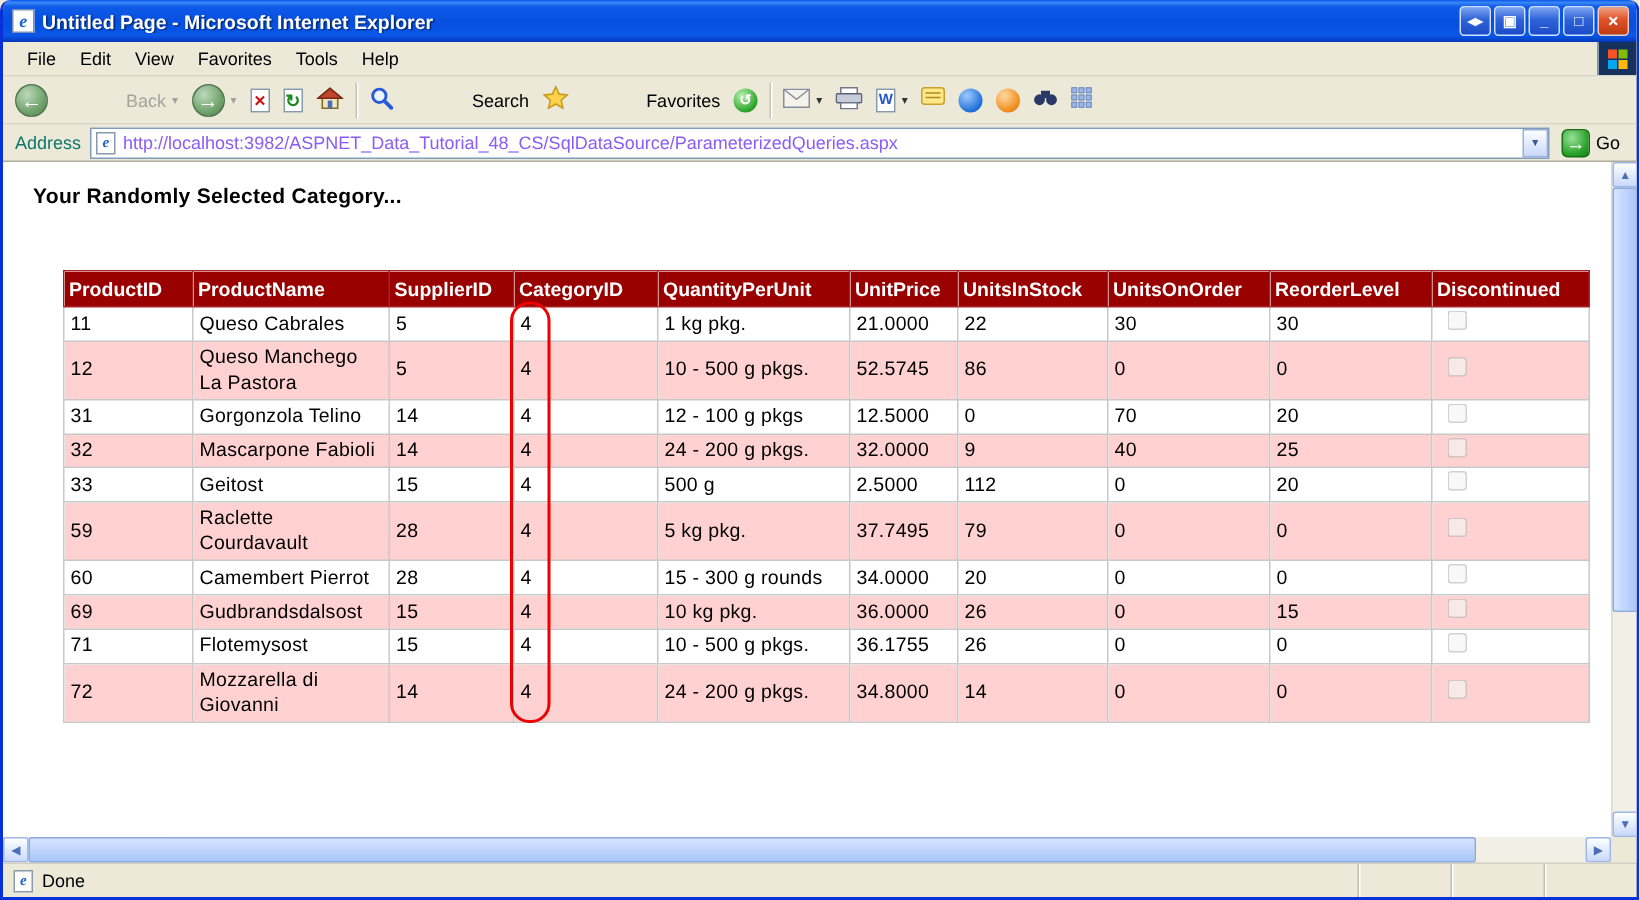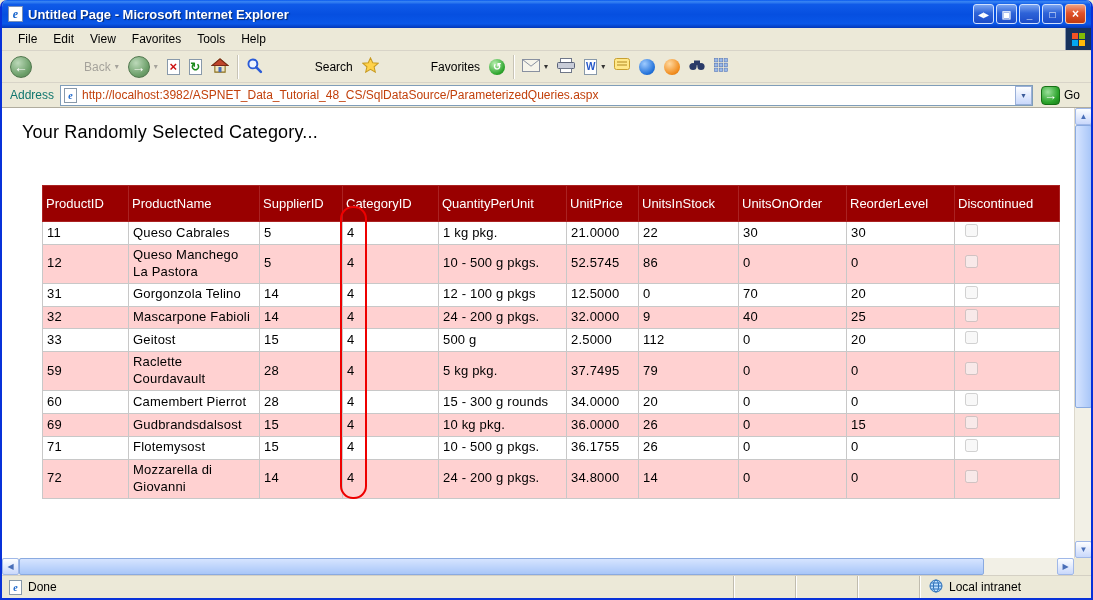--- a/index.html
+++ b/index.html
@@ -50,36 +50,36 @@
   .sphere.blue { background:radial-gradient(circle at 35% 30%, #9ecbff, #1f6fd8 70%, #114a9e); }
   .sphere.green { background:radial-gradient(circle at 35% 30%, #b8f0b0, #2aa32a 70%, #156a15); color:#fff; font-size:10px; font-weight:bold; display:flex; align-items:center; justify-content:center; }
   .sphere.orange { background:radial-gradient(circle at 35% 30%, #ffd9a0, #f08a1a 70%, #b85c08); }
 
   
   .addressbar { height:25px; flex:0 0 25px; display:flex; align-items:center; gap:6px; padding:2px 5px; background:#ECE9D8; border-bottom:1px solid #b0ac9e; }
   .addr-label { color:#0f766e; padding-left:3px; }
   .addr-input-wrap { flex:1; height:21px; background:#fff; border:1px solid #7f9db9; display:flex; align-items:center; padding-left:3px; }
   .addr-page-icon { width:13px; height:15px; background:#fff; border:1px solid #8899aa; display:flex; align-items:center; justify-content:center;
     font-family:"Liberation Serif", serif; font-style:italic; font-weight:bold; color:#1a66cc; font-size:10px; flex:0 0 13px; }
-  .addr-input { flex:1; border:none; outline:none; height:100%; padding-left:5px; font-size:12px; font-family:"Liberation Sans", sans-serif; color:#c2410c; background:transparent; }
+  .addr-input { flex:1; border:none; outline:none; height:100%; padding-left:5px; font-size:12px; font-family:"Liberation Sans", sans-serif; color:#8b5cf6; background:transparent; }
   .combo-btn { width:17px; height:19px; border:1px solid #9ab0d8; background:linear-gradient(180deg,#fdfeff,#c9d8fb);
     display:flex; align-items:center; justify-content:center; font-size:7px; color:#3a5a98; }
   .go-btn { display:flex; align-items:center; gap:4px; padding:0 6px 0 2px; }
   .go-circle { width:19px; height:19px; border-radius:4px; display:flex; align-items:center; justify-content:center; color:#fff; font-weight:bold; font-size:13px;
     border:1px solid #157015; background:radial-gradient(circle at 35% 30%, #9be09b, #2aa32a 65%, #1b7d1b); }
 
   
   .content { flex:1; display:flex; min-height:0; background:#fff; }
   .page { flex:1; overflow:hidden; padding:14px 0 0 20px; position:relative; background:#fff; }
-  .page-title { font-size:18px; font-weight:normal; color:#000; letter-spacing:.2px; }
+  .page-title { font-size:14px; font-weight:bold; color:#000; letter-spacing:.2px; }
   .callout { display:inline-block; margin:16px 0 0 14px; border:2px solid var(--annotation,#ee0000); border-radius:14px; padding:3px 10px 4px; font-size:13px; color:#000; }
   .table-wrap { position:relative; margin:14px 0 0 20px; display:inline-block; }
   table.products { border-collapse:collapse; table-layout:fixed; width:1017px; font-size:13px; border:1px solid #999; }
   .products th, .products td { border:1px solid #c8c8c8; padding:2px 4px; text-align:left; vertical-align:middle; overflow:hidden; }
-  .products thead th { background:var(--header-bg,#990000); color:var(--header-text,#ffffff); font-weight:normal; border:1px solid #aa2222; height:36px; padding:1px 3px; white-space:nowrap; }
+  .products thead th { background:var(--header-bg,#990000); color:var(--header-text,#ffffff); font-weight:bold; border:1px solid #aa2222; height:24px; padding:1px 3px; white-space:nowrap; }
   .products tbody td { height:22px; line-height:1.3; letter-spacing:.2px; }
   .products tbody tr { background:#ffffff; }
   .products tbody tr.alt { background:var(--alt-row-bg,#ffd1d1); }
   .products th:nth-child(1), .products td:nth-child(1){width:86px}
   .products th:nth-child(2), .products td:nth-child(2){width:131px}
   .products th:nth-child(3), .products td:nth-child(3){width:83px}
   .products th:nth-child(4), .products td:nth-child(4){width:96px}
   .products th:nth-child(5), .products td:nth-child(5){width:128px}
   .products th:nth-child(6), .products td:nth-child(6){width:72px}
   .products th:nth-child(7), .products td:nth-child(7){width:100px}
@@ -444,27 +444,15 @@
   </div>
 
   <div class="statusbar">
     <div class="status-left">
       <span class="addr-page-icon">e</span>
       <span>Done</span>
     </div>
     <div class="status-pane"></div>
     <div class="status-pane"></div>
     <div class="status-pane"></div>
-    <div class="status-right">
-      <span>
-        <svg width="14" height="14" viewBox="0 0 14 14">
-            <circle cx="7" cy="7" r="6" fill="#bfe0ff" stroke="#2a6fb8"></circle>
-            <ellipse cx="7" cy="7" rx="2.6" ry="6" fill="none" stroke="#2a6fb8"></ellipse>
-            <line x1="1" y1="7" x2="13" y2="7" stroke="#2a6fb8"></line>
-            <line x1="1.8" y1="4" x2="12.2" y2="4" stroke="#2a6fb8"></line>
-            <line x1="1.8" y1="10" x2="12.2" y2="10" stroke="#2a6fb8"></line>
-          </svg>
-      </span>
-      <span>Local intranet</span>
-    </div>
   </div>
 
 </div>
 
 </body></html>

